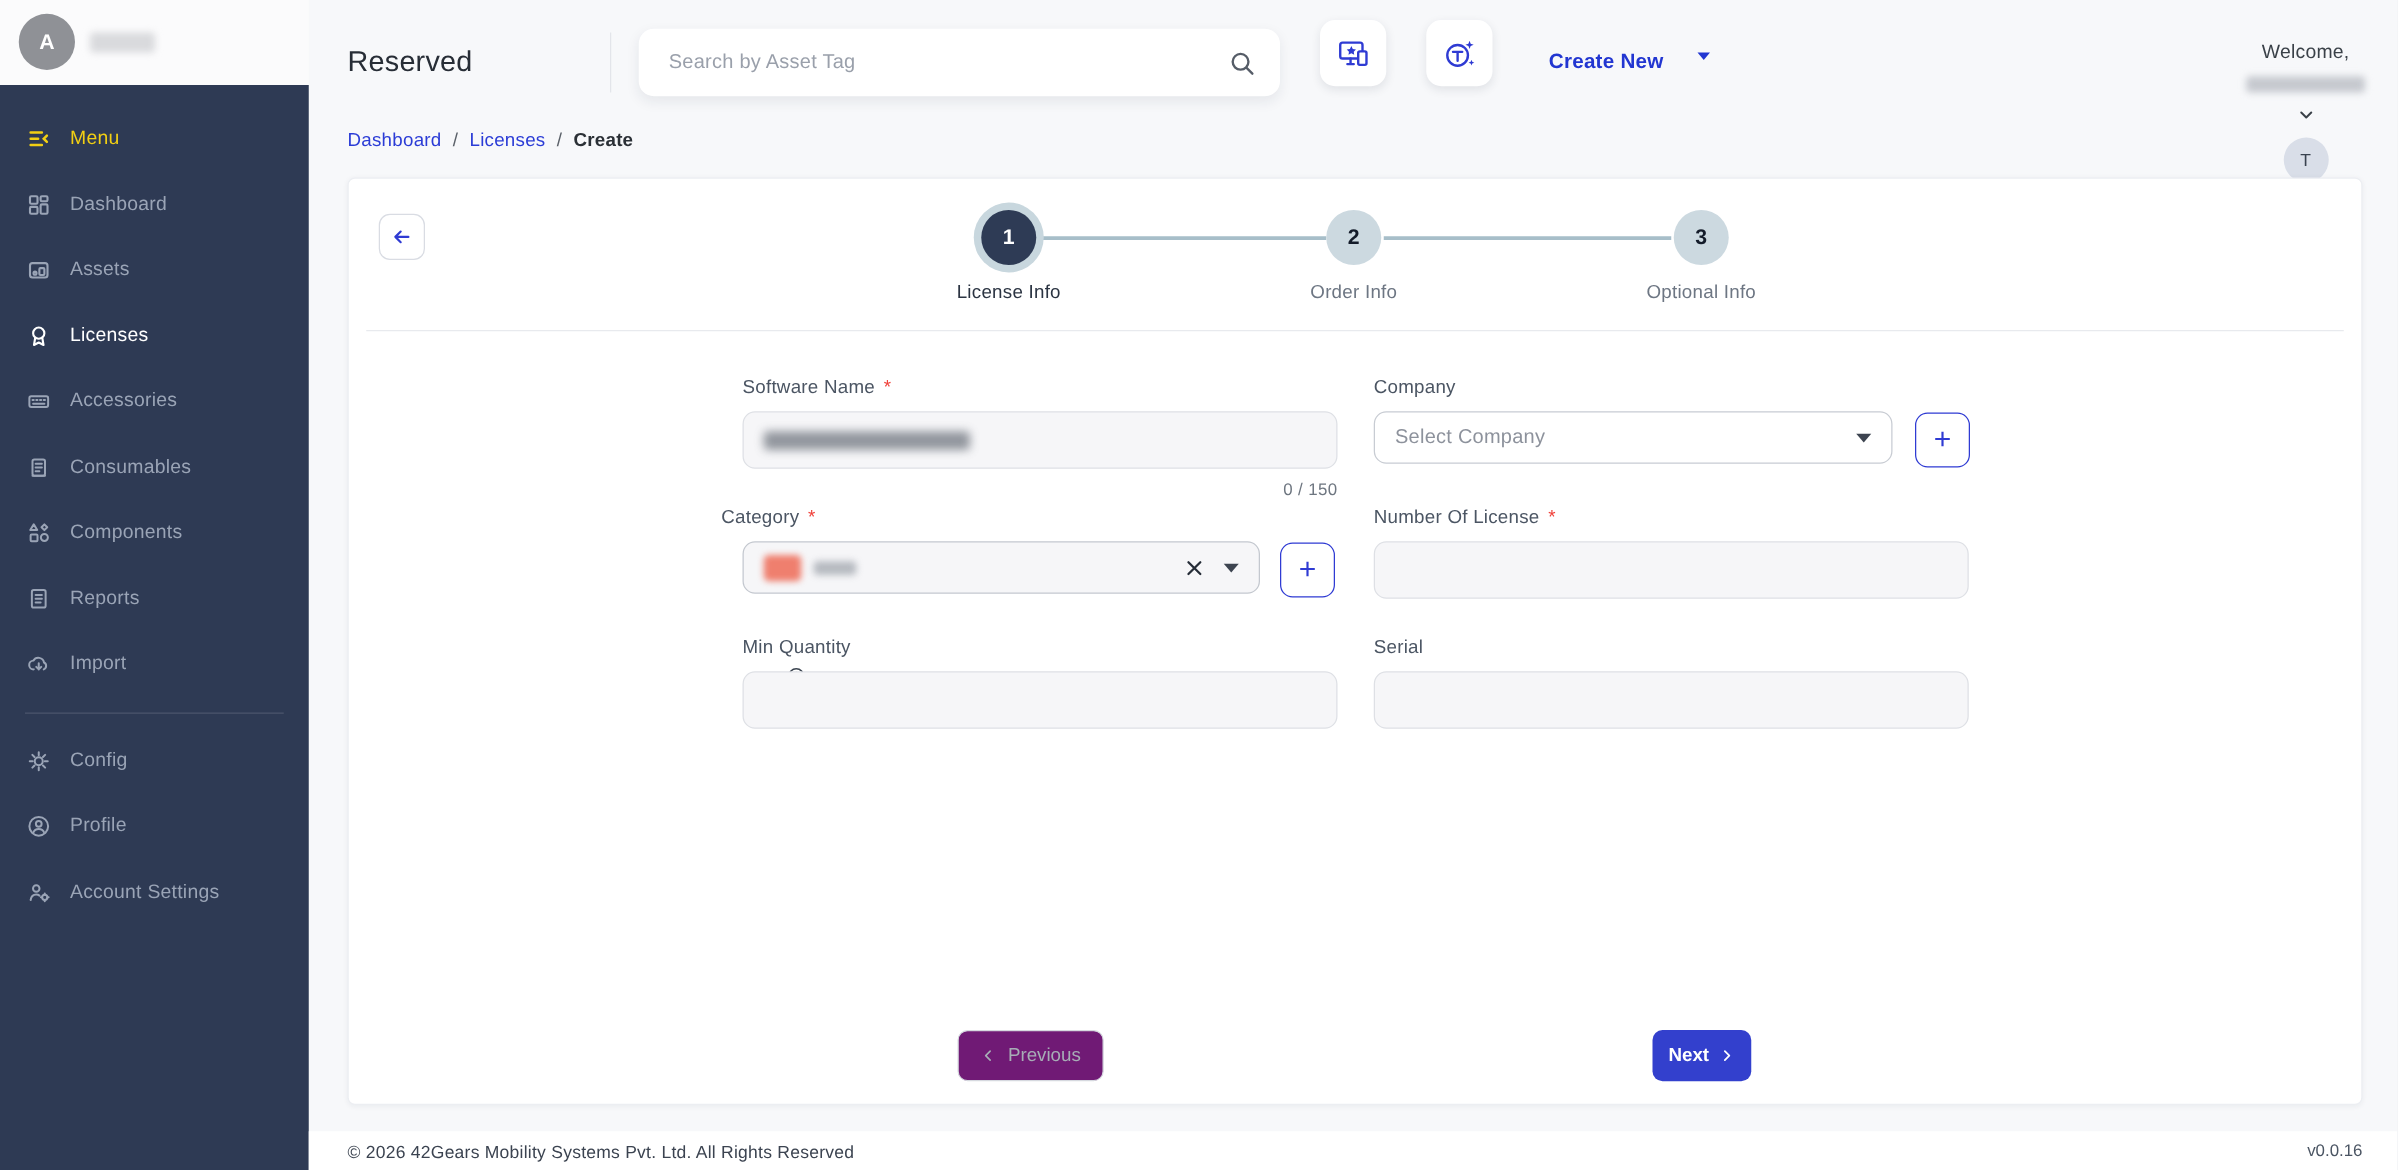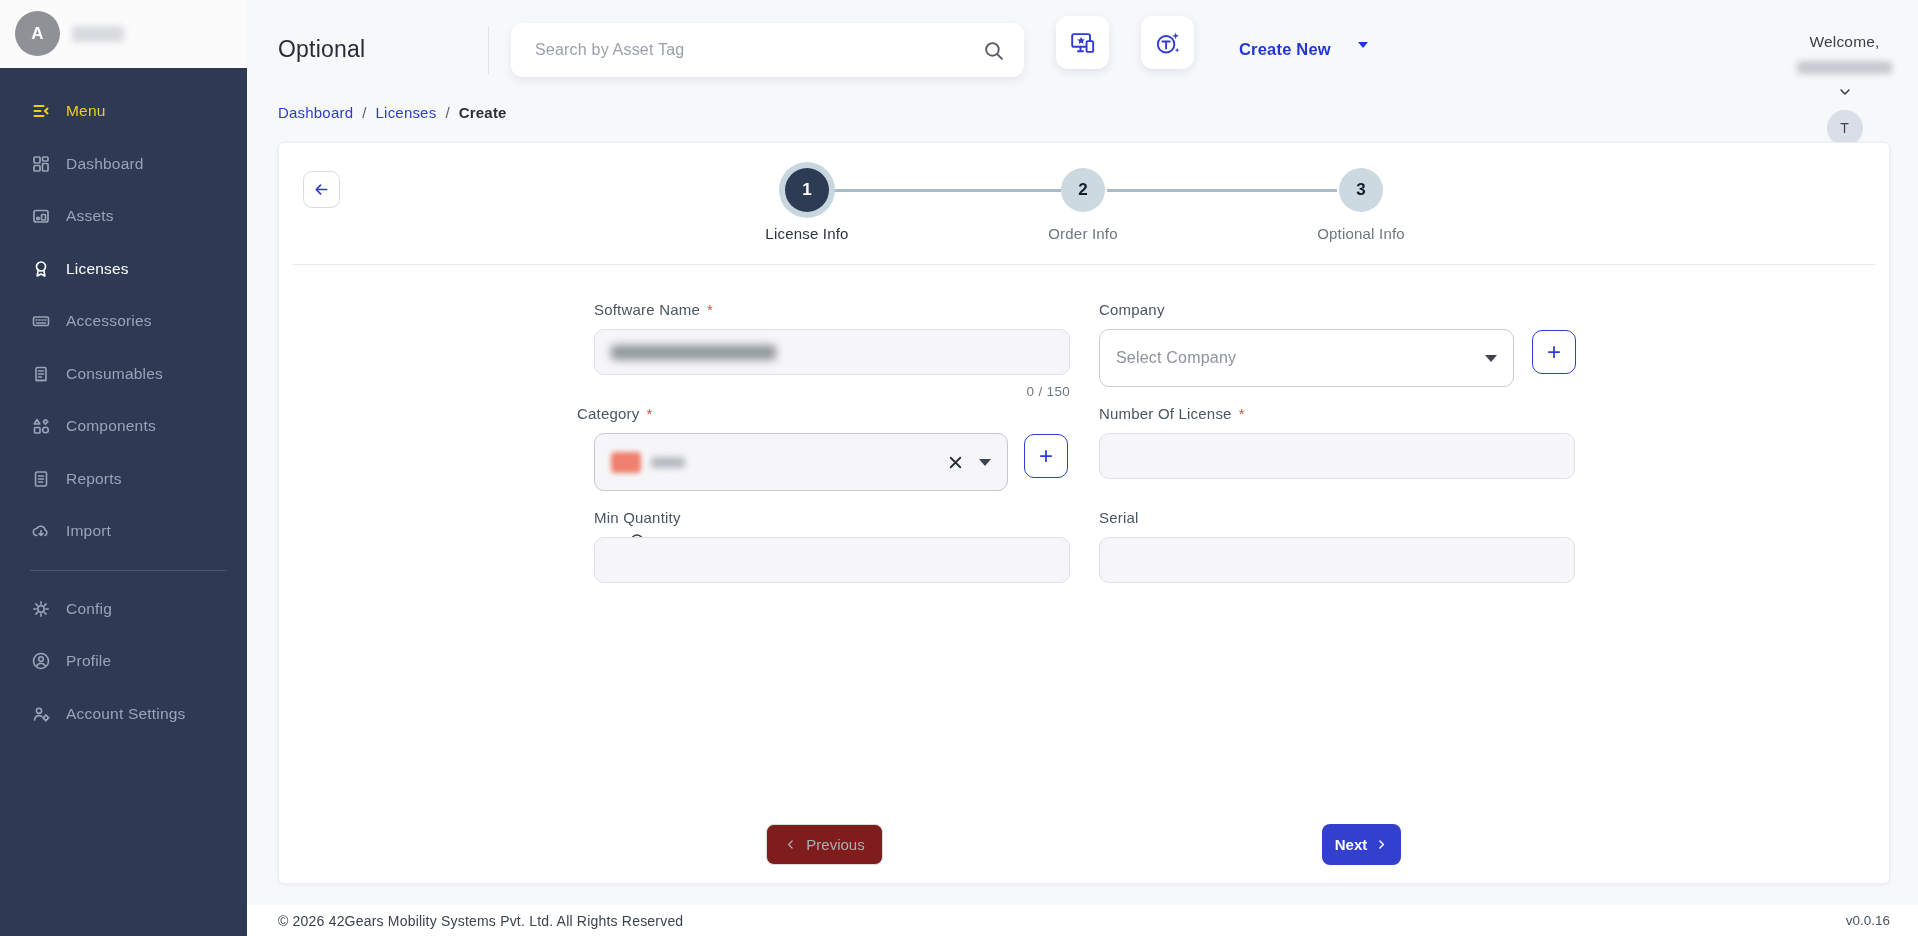--- a/index.html
+++ b/index.html
@@ -7,21 +7,21 @@
   .app { position:relative; width:1918px; height:936px; background:#f7f8fa; overflow:hidden; }
 
   
   .sidebar { position:absolute; left:0; top:0; width:247px; height:936px; }
   .sidebar-header { position:relative; height:68px; background:#fbfbfc; }
   .ws-avatar { position:absolute; left:15px; top:11px; width:45px; height:45px; border-radius:50%;
                background:#8f9196; color:#fff; font-size:17px; font-weight:600;
                display:flex; align-items:center; justify-content:center; }
   .ws-name-redacted { position:absolute; left:72px; top:26px; width:52px; height:16px;
                background:#d9dadd; border-radius:3px; filter:blur(3px); }
-  .sidebar-nav { position:absolute; top:68px; bottom:0; width:247px; background:#2e3a54; padding-top:17px;padding-left:10px; }
+  .sidebar-nav { position:absolute; top:68px; bottom:0; width:247px; background:#2e3a54; padding-top:17px; }
   .nav-item { display:flex; align-items:center; height:52.5px; padding-left:21px; gap:15px;
               color:#9aa4b6; font-size:15.5px; letter-spacing:.2px; cursor:pointer; }
   .nav-item.menu { color:#f2cf13; }
   .nav-item.active { color:#ffffff; }
   .nav-icon { width:20px; height:20px; display:inline-flex; }
   .nav-icon svg { width:20px; height:20px; }
   .nav-divider { border-top:1px solid rgba(255,255,255,.14); margin:12px 20px; }
 
   
   .main { position:absolute; left:247px; top:0; width:1671px; height:936px; }
@@ -86,39 +86,39 @@
              display:flex; align-items:center; gap:7px; }
   .req { color:#f0413a; }
   .t-input { position:absolute; height:46px; width:476px; background:#f6f6f8; border:1px solid #dee0e5;
              border-radius:10px; font-size:16px; color:#333; padding:0 16px; font-family:inherit; outline:none; }
   .t-box { position:absolute; height:46px; width:476px; background:#f6f6f8; border:1px solid #dee0e5;
            border-radius:10px; display:flex; align-items:center; padding:0 16px; }
   .redacted-val { width:165px; height:15px; background:#70767f; opacity:.75; border-radius:3px; filter:blur(4px); }
   .counter { position:absolute; left:315px; top:241px; width:476px; text-align:right; font-size:13.5px;
              color:#6e7680; letter-spacing:.3px; }
 
-  .select { position:absolute; height:58px; border-radius:10px; display:flex; align-items:center;
+  .select { position:absolute; height:42px; border-radius:10px; display:flex; align-items:center;
             padding:0 16px; cursor:pointer; }
   .select-company { left:820px; top:186px; width:415px; background:#fff; border:1px solid #c8ccd3; }
   .select-category { left:315px; top:290px; width:414px; background:#f6f6f8; border:1px solid #c4c8cf; }
   .select-placeholder { flex:1; color:#8d929c; font-size:16px; letter-spacing:.2px; }
   .select-caret { width:0; height:0; border-left:6px solid transparent; border-right:6px solid transparent;
                   border-top:7px solid #3d4450; margin-left:14px; }
   .chip { width:30px; height:21px; border-radius:4px; background:#ef7f6e; filter:blur(2.5px); }
   .chip-text { width:34px; height:11px; border-radius:3px; background:#9aa0a8; opacity:.7;
                filter:blur(3px); margin-left:10px; }
   .clear-x { width:19px; height:19px; color:#262d38; margin-left:auto; cursor:pointer; }
 
   .add-btn { position:absolute; width:44px; height:44px; background:#fff; border:1.5px solid #2f3bd3;
              border-radius:10px; color:#2f3bd3; font-size:24px; line-height:1; cursor:pointer;
              display:flex; align-items:center; justify-content:center; font-family:inherit; }
   .info-icon { width:16px; height:16px; color:#3b4450; display:inline-flex; cursor:pointer; }
 
   
-  .prev-btn { position:absolute; left:487px; top:681px; width:117px; height:41px; background:#7f1d1d;
+  .prev-btn { position:absolute; left:487px; top:681px; width:117px; height:41px; background:#701a75;
               border:1px solid #d6d9df; border-radius:8px; color:#a7adb6; font-size:15px;
               font-family:inherit; display:flex; align-items:center; justify-content:center; gap:9px; cursor:pointer; }
   .next-btn { position:absolute; left:1043px; top:681px; width:79px; height:41px; background:#3340cd;
               border:none; border-radius:8px; color:#fff; font-size:15px; font-weight:600;
               font-family:inherit; display:flex; align-items:center; justify-content:center; gap:8px; cursor:pointer; }
   .chev { width:13px; height:13px; }
 
   
   .footer { position:absolute; left:0; top:905px; width:100%; height:31px; background:#fff;
             display:flex; align-items:center; justify-content:space-between; padding:0 28px 0 31px; }
@@ -266,21 +266,21 @@
             </svg>
         </span>
         <span class="nav-label">Account Settings</span>
       </div>
 
     </nav>
   </aside>
 
   <main class="main">
 
-    <h1 class="page-title">Optional</h1>
+    <h1 class="page-title">Reserved</h1>
     <div class="title-divider"></div>
 
     <div class="search-box">
       <input type="text" placeholder="Search by Asset Tag" style="">
       <span style="width:21px;height:21px;color:#565d68;display:inline-flex;">
         <svg viewBox="0 0 20 20" fill="none" stroke="currentColor" stroke-width="1.8" stroke-linecap="round">
             <circle cx="9" cy="9" r="6"></circle>
             <path d="M13.6 13.6L18 18"></path>
           </svg>
       </span>

